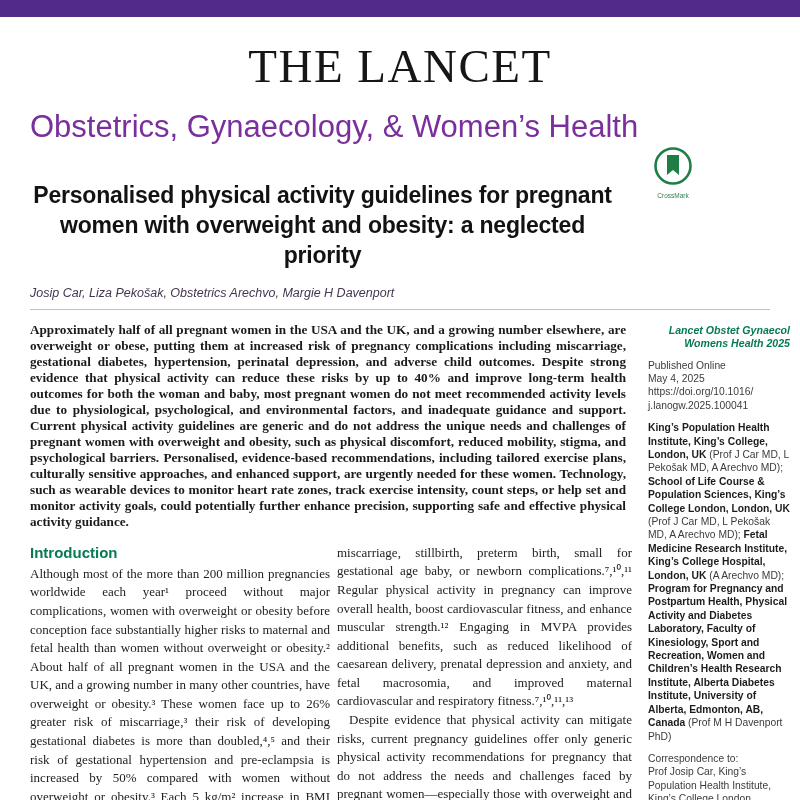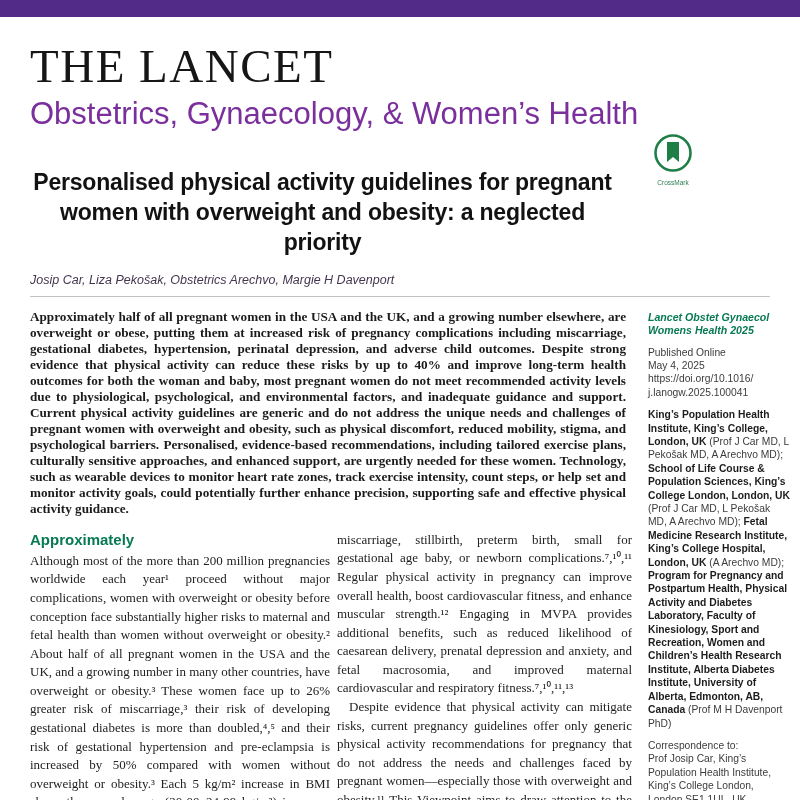--- a/index.html
+++ b/index.html
@@ -10,26 +10,26 @@
     font-family: "Liberation Serif", serif;
   }
   .topbar {
     height: 17px; width: 100%;
     background: #512b87;
   }
   .masthead { padding: 26px 30px 0 30px; }
   .journal-name {
     font-family: "Liberation Serif", serif;
     font-size: 47px; line-height: 1;
-    color: #161616; letter-spacing: 1.5px;
+    color: #161616; letter-spacing: 1.5px; text-align: center;
   }
   .journal-subtitle {
     font-family: "Liberation Sans", sans-serif;
     font-size: 31px; line-height: 1.15;
-    color: #7a2f9c; margin-top: 6px;
+    color: #7a2f9c; margin-top: 19px;
   }
   .article-header { position: relative; padding: 35px 30px 0 30px; }
   .article-title {
     font-family: "Liberation Sans", sans-serif;
     font-weight: 700; font-size: 23px; line-height: 1.32;
     color: #121212; width: 585px; margin: 0;
     letter-spacing: -0.2px;
     text-align: center;
   }
   .crossmark {
@@ -71,21 +71,21 @@
   }
   .body-par.indent { text-indent: 12px; }
   .sidebar {
     width: 142px; margin-left: 16px;
     font-family: "Liberation Sans", sans-serif;
     font-size: 10.3px; line-height: 13.4px; color: #3c3c3c;
   }
   .citation {
     margin: 2px 0 8px 0;
     font-weight: 700; font-style: italic;
-    color: #077a52; font-size: 10.6px;
+    color: #077a52; font-size: 10.6px; text-align: right;
   }
   .published { margin: 0 0 9px 0; white-space: pre-line; }
   .published .doi { cursor: pointer; margin-top: 16px; }
   .affiliations { margin: 0 0 9px 0; }
   .aff-bold { font-weight: 700; color: #1c1c1c; }
   .correspondence { margin: 0; white-space: pre-line; }
 </style>
 </head>
 <body>
 
@@ -110,21 +110,21 @@
   <p class="authors">Josip Car, Liza Pekošak, Obstetrics Arechvo, Margie H Davenport</p>
 </section>
 
 <hr class="rule">
 
 <div class="content">
   <div class="main-col">
     <p class="abstract">Approximately half of all pregnant women in the USA and the UK, and a growing number elsewhere, are overweight or obese, putting them at increased risk of pregnancy complications including miscarriage, gestational diabetes, hypertension, perinatal depression, and adverse child outcomes. Despite strong evidence that physical activity can reduce these risks by up to 40% and improve long-term health outcomes for both the woman and baby, most pregnant women do not meet recommended activity levels due to physiological, psychological, and environmental factors, and inadequate guidance and support. Current physical activity guidelines are generic and do not address the unique needs and challenges of pregnant women with overweight and obesity, such as physical discomfort, reduced mobility, stigma, and psychological barriers. Personalised, evidence-based recommendations, including tailored exercise plans, culturally sensitive approaches, and enhanced support, are urgently needed for these women. Technology, such as wearable devices to monitor heart rate zones, track exercise intensity, count steps, or help set and monitor activity goals, could potentially further enhance precision, supporting safe and effective physical activity guidance.</p>
     <div class="columns">
       <div class="col1">
-        <h2 class="section-heading">Approximately</h2>
+        <h2 class="section-heading">Introduction</h2>
         <p class="body-par">Although most of the more than 200 million pregnancies worldwide each year¹ proceed without major complications, women with overweight or obesity before conception face substantially higher risks to maternal and fetal health than women without overweight or obesity.² About half of all pregnant women in the USA and the UK, and a growing number in many other countries, have overweight or obesity.³ These women face up to 26% greater risk of miscarriage,³ their risk of developing gestational diabetes is more than doubled,⁴,⁵ and their risk of gestational hypertension and pre-eclampsia is increased by 50% compared with women without overweight or obesity.³ Each 5 kg/m² increase in BMI above the normal range (20·00–24·99 kg/m²) increases the odds of stillbirth by 24%.³ Moreover, the in utero environment is crucial to shaping the trajectory of fetal development with lifelong implications for health. Infants born to women with overweight and obesity face increased risk of adverse outcomes and complications, including fetal death, congenital malformations, shoulder dystocia, perinatal asphyxia,</p>
       </div>
       <div class="col2">
         <p class="body-par">miscarriage, stillbirth, preterm birth, small for gestational age baby, or newborn complications.⁷,¹⁰,¹¹ Regular physical activity in pregnancy can improve overall health, boost cardiovascular fitness, and enhance muscular strength.¹² Engaging in MVPA provides additional benefits, such as reduced likelihood of caesarean delivery, prenatal depression and anxiety, and fetal macrosomia, and improved maternal cardiovascular and respiratory fitness.⁷,¹⁰,¹¹,¹³</p>
         <p class="body-par indent">Despite evidence that physical activity can mitigate risks, current pregnancy guidelines offer only generic physical activity recommendations for pregnancy that do not address the needs and challenges faced by pregnant women—especially those with overweight and obesity.¹¹ This Viewpoint aims to draw attention to the benefits and safety of prenatal physical activity for women with overweight and obesity, identify barriers and gaps in current generic guidance, and advocate for personalised, culturally sensitive, and technology-enabled exercise recommendations to improve outcomes for mother and child. The authors use the term women to refer inclusively to people who are pregnant or can become pregnant.</p>
       </div>
     </div>
   </div>
 
   <aside class="sidebar">

